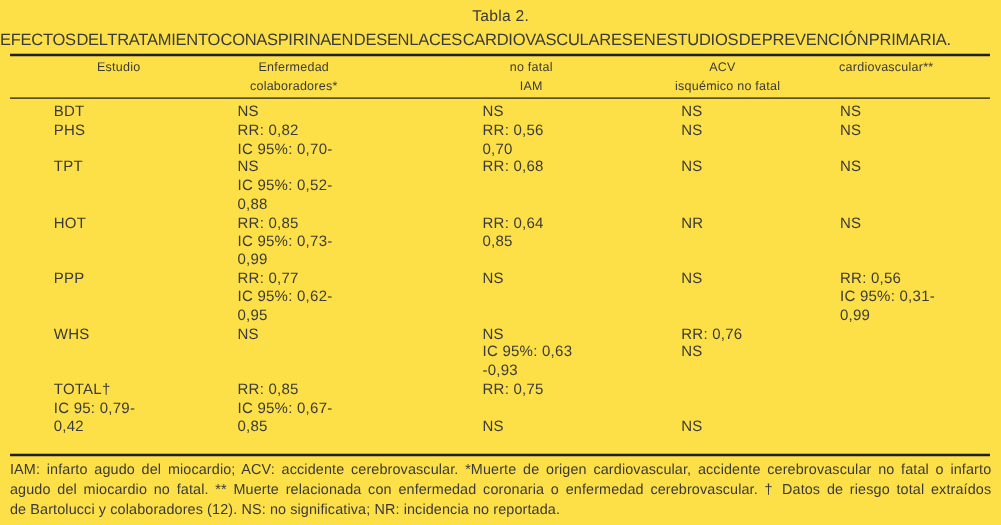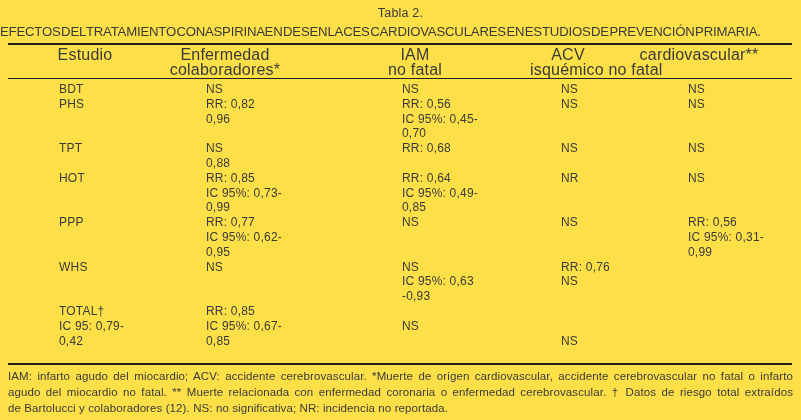--- a/index.html
+++ b/index.html
@@ -15,35 +15,35 @@
     position:absolute; top:24px; left:0; width:100%;
     font-size:13.2px; letter-spacing:-0.2px; word-spacing:-3px;
     white-space:nowrap;
   }
   .rule { position:absolute; left:8px; width:784px; background:#1f1f1f; }
   .rule-top    { top:43px;  height:2px; }
   .rule-mid    { top:78px;  height:1px; }
   .rule-bottom { top:363px; height:2px; }
 
   .thead {
-    position:absolute; top:48px; left:8px; width:784px;
+    position:absolute; top:48px; left:18px; width:784px;
     display:grid; grid-template-columns:142px 150px 230px 76px 186px;
-    font-size:16px; letter-spacing:0.2px;
+    font-size:10px; letter-spacing:0.2px;
   }
   .hc { text-align:center; white-space:nowrap; line-height:14.5px; }
   .hc .ln { height:14.5px; }
   .hc-1 { padding-left:12px; }
 
   .tbody {
     position:absolute; top:82px; left:8px; width:784px;
     font-size:12px; letter-spacing:0.2px;
   }
   .trow { display:grid; grid-template-columns:142px 150px 230px 76px 186px; }
   .tc { line-height:14.8px; white-space:nowrap; }
-  .tc .ln { height:14.8px;margin-left:16px; }
+  .tc .ln { height:14.8px; }
   .c1 { padding-left:35px; }
   .c2 { padding-left:40px; }
   .c3 { padding-left:86px; }
   .c4 { padding-left:15px; }
   .c5 { padding-left:66px; }
 
   .footnote {
     position:absolute; top:368px; left:8px; width:785px;
     font-size:11.5px; line-height:16px; letter-spacing:0.1px; color:#3a3a3a;
   }
@@ -62,22 +62,22 @@
 
   <div class="thead">
     <div class="hc hc-1">
         <div class="ln">Estudio</div>
       </div>
     <div class="hc">
         <div class="ln">Enfermedad</div>
         <div class="ln">colaboradores*</div>
       </div>
     <div class="hc">
+        <div class="ln">no fatal</div>
         <div class="ln">IAM</div>
-        <div class="ln">no fatal</div>
       </div>
     <div class="hc">
         <div class="ln">ACV</div>
         <div class="ln">isquémico no fatal</div>
       </div>
     <div class="hc">
         <div class="ln">cardiovascular**</div>
       </div>
   </div>
 
@@ -102,41 +102,41 @@
           <div class="ln">NS</div>
         </div>
     </div>
 
     <div class="trow">
       <div class="tc c1">
           <div class="ln">PHS</div>
         </div>
       <div class="tc c2">
           <div class="ln">RR: 0,82</div>
-          <div class="ln">0,96</div>
+          <div class="ln">IC 95%: 0,70-</div>
         </div>
       <div class="tc c3">
           <div class="ln">RR: 0,56</div>
-          <div class="ln">IC 95%: 0,45-</div>
           <div class="ln">0,70</div>
         </div>
       <div class="tc c4">
           <div class="ln">NS</div>
         </div>
       <div class="tc c5">
           <div class="ln">NS</div>
         </div>
     </div>
 
     <div class="trow">
       <div class="tc c1">
           <div class="ln">TPT</div>
         </div>
       <div class="tc c2">
           <div class="ln">NS</div>
+          <div class="ln">IC 95%: 0,52-</div>
           <div class="ln">0,88</div>
         </div>
       <div class="tc c3">
           <div class="ln">RR: 0,68</div>
         </div>
       <div class="tc c4">
           <div class="ln">NS</div>
         </div>
       <div class="tc c5">
           <div class="ln">NS</div>
@@ -147,21 +147,20 @@
       <div class="tc c1">
           <div class="ln">HOT</div>
         </div>
       <div class="tc c2">
           <div class="ln">RR: 0,85</div>
           <div class="ln">IC 95%: 0,73-</div>
           <div class="ln">0,99</div>
         </div>
       <div class="tc c3">
           <div class="ln">RR: 0,64</div>
-          <div class="ln">IC 95%: 0,49-</div>
           <div class="ln">0,85</div>
         </div>
       <div class="tc c4">
           <div class="ln">NR</div>
         </div>
       <div class="tc c5">
           <div class="ln">NS</div>
         </div>
     </div>
 
@@ -213,20 +212,21 @@
           <div class="ln">TOTAL†</div>
           <div class="ln">IC 95: 0,79-</div>
           <div class="ln">0,42</div>
         </div>
       <div class="tc c2">
           <div class="ln">RR: 0,85</div>
           <div class="ln">IC 95%: 0,67-</div>
           <div class="ln">0,85</div>
         </div>
       <div class="tc c3">
+          <div class="ln">RR: 0,75</div>
           <div class="ln">&nbsp;</div>
           <div class="ln">NS</div>
         </div>
       <div class="tc c4">
           <div class="ln">&nbsp;</div>
           <div class="ln">&nbsp;</div>
           <div class="ln">NS</div>
         </div>
       <div class="tc c5">
           <div class="ln">&nbsp;</div>

